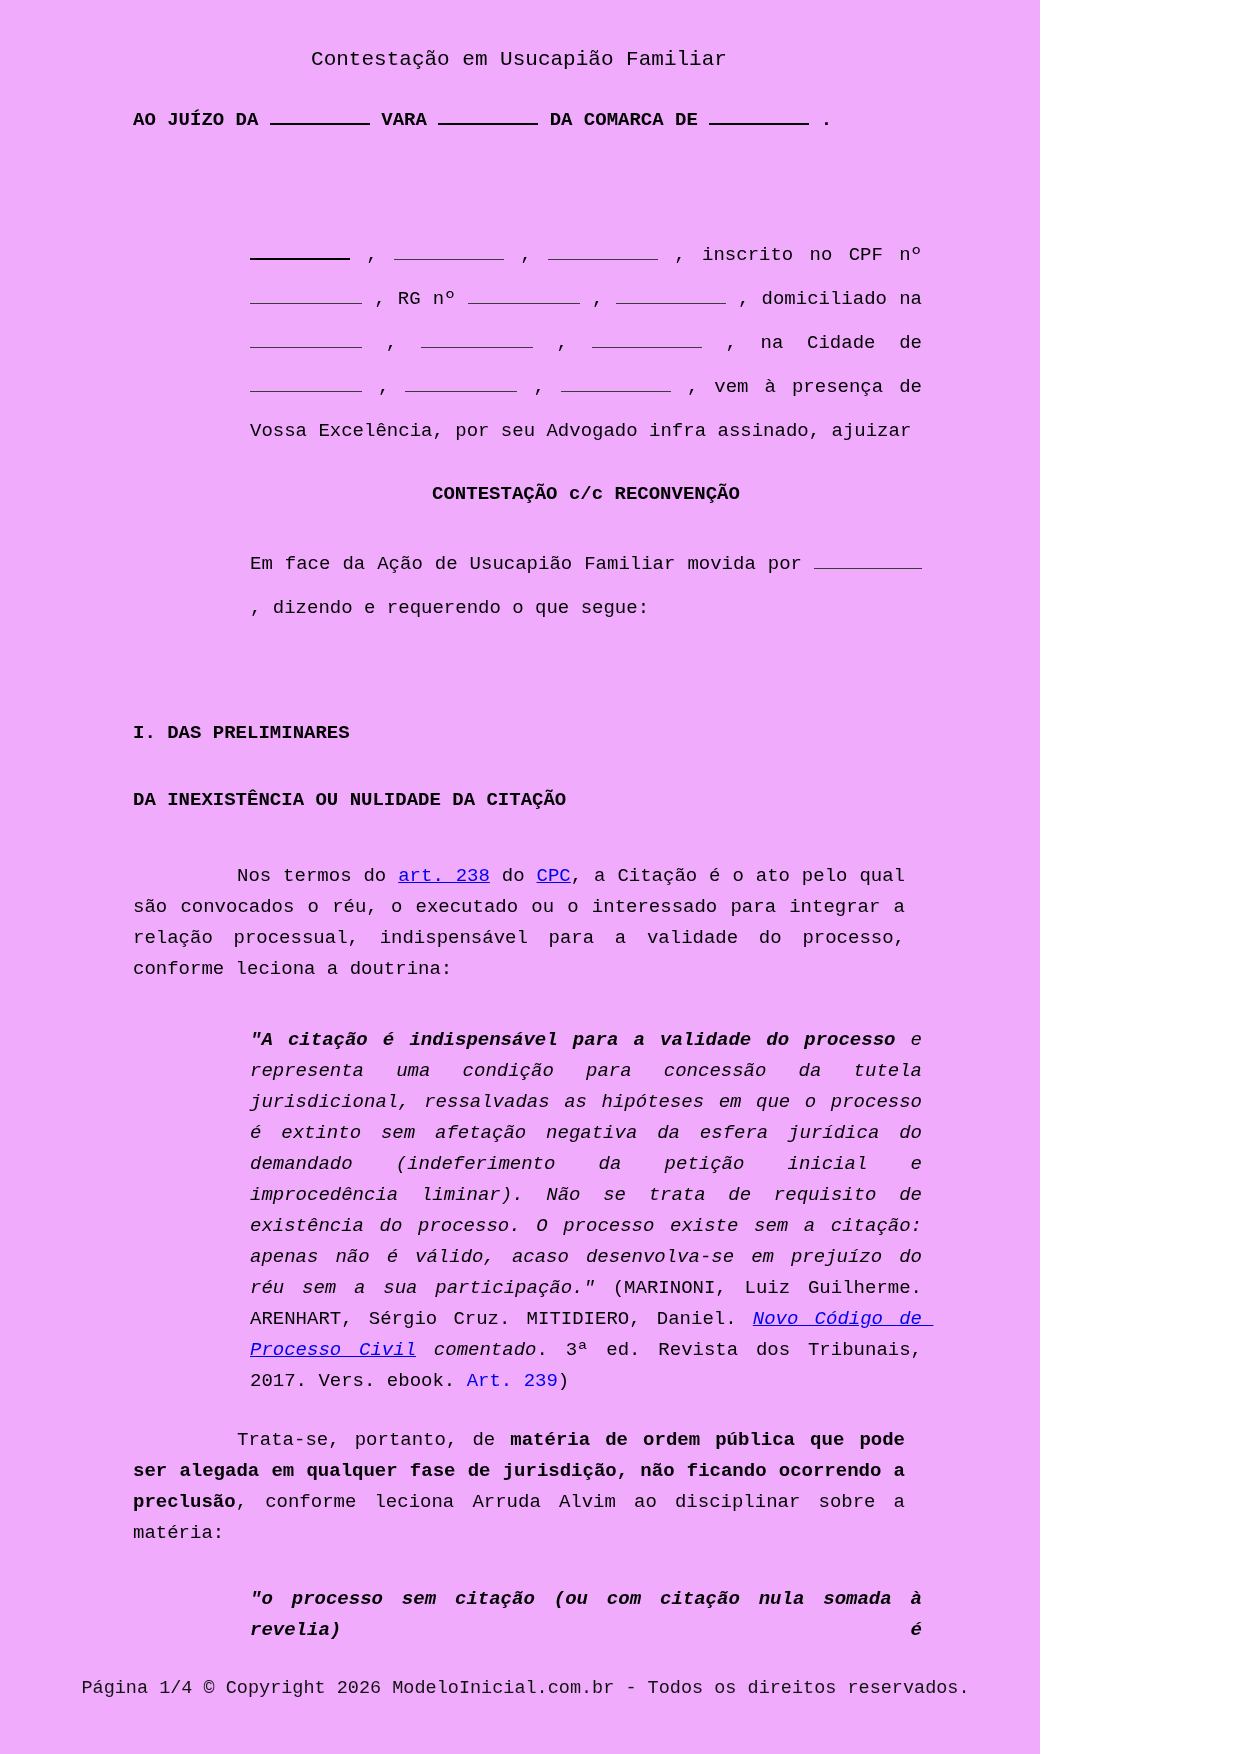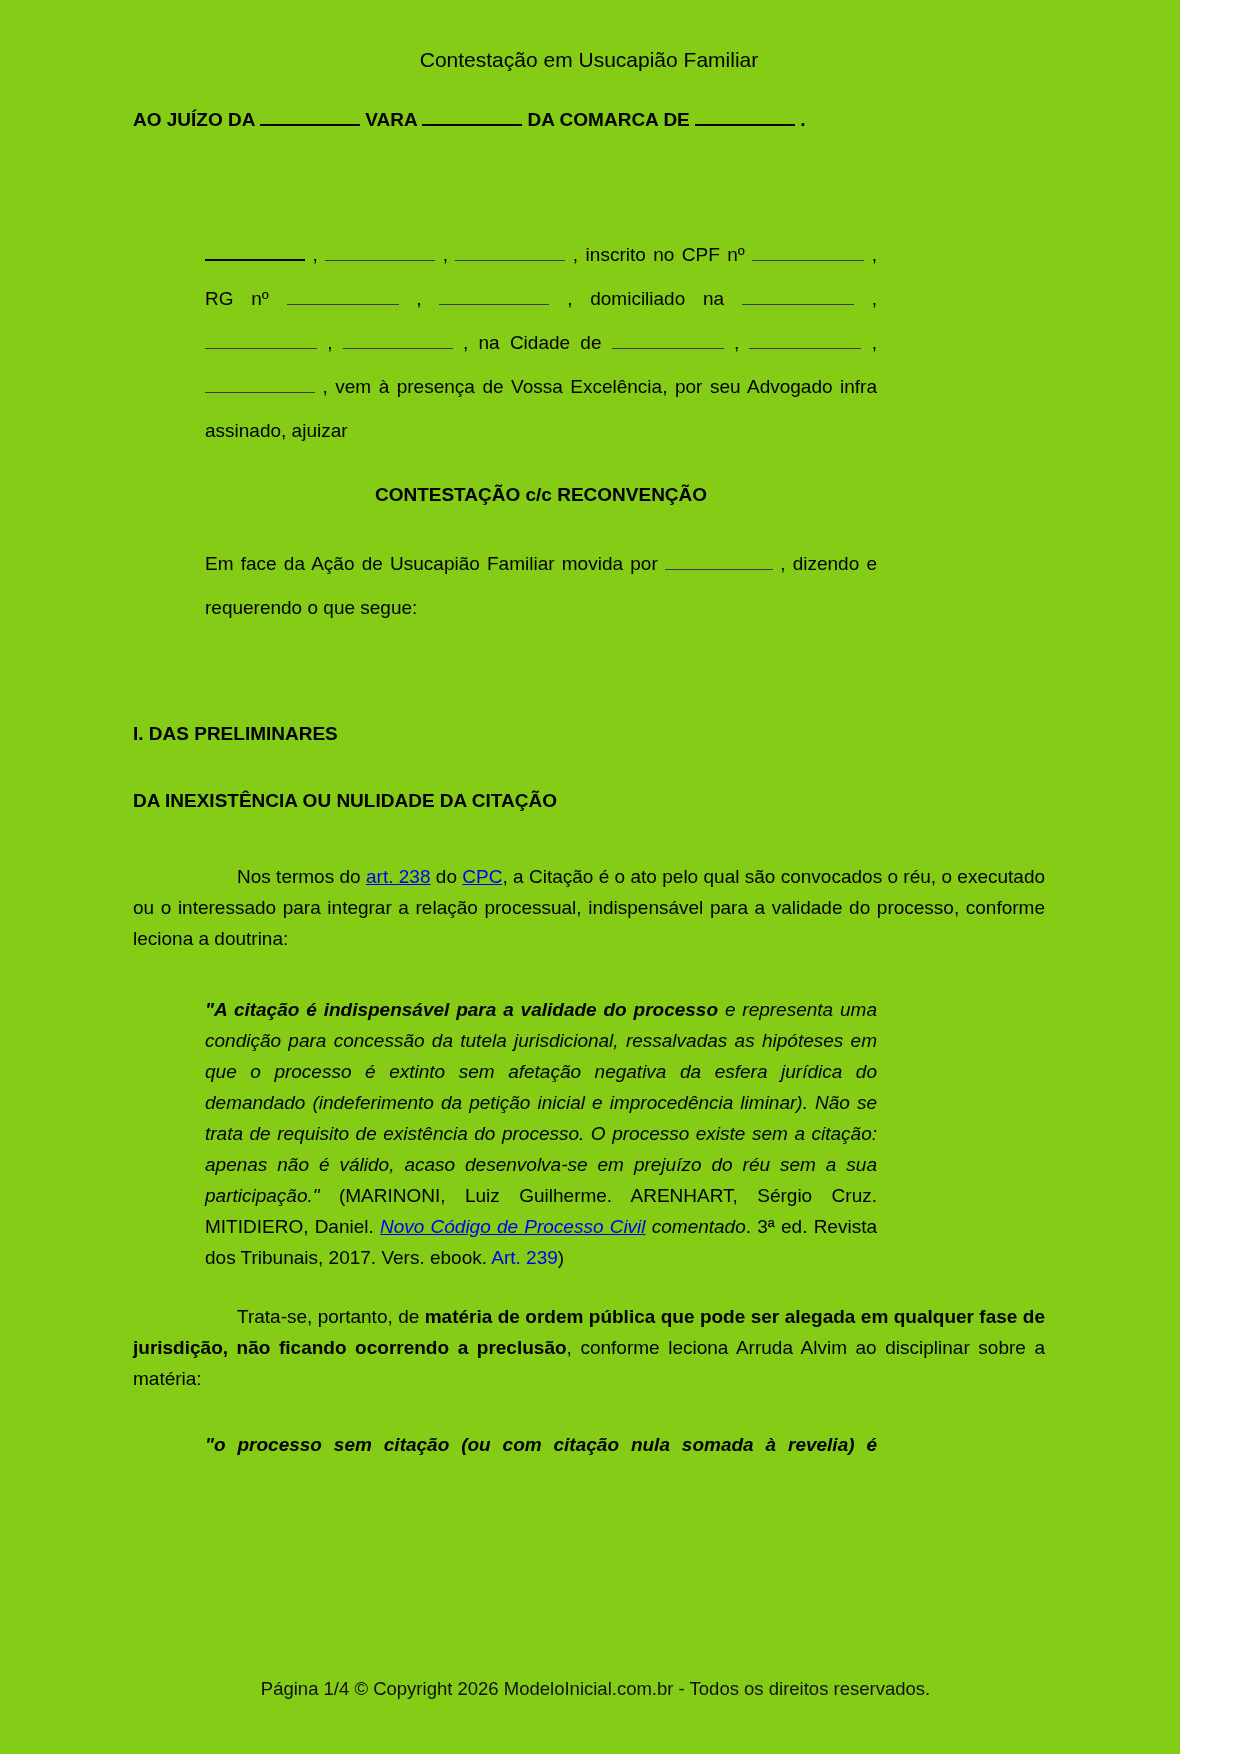--- a/index.html
+++ b/index.html
@@ -1,32 +1,32 @@
 <!DOCTYPE html>
 <html lang="pt-BR"><head>
 <meta charset="utf-8">
 <style>
   html,body{margin:0;padding:0;background:#ffffff;}
   .page{
     position:relative;
-    width:1180px;height:1754px;
-    background:#84cc16;
-    font-family:Liberation Sans, sans-serif;
+    width:1040px;height:1754px;
+    background:#f0abfc;
+    font-family:Liberation Mono, monospace;
     color:#000;
     font-size:19px;
     overflow:hidden;
   }
   .content{padding:45px 135px 0 133px;}
   .title{
     font-size:21px;font-weight:normal;text-align:center;
     margin:0;line-height:30px;
   }
   .court-line{font-weight:bold;margin-top:30px;line-height:30px;}
   .process-line{margin-top:175px;line-height:30px;}
-  .indent{margin-left:72px;width:672px;}
+  .indent{margin-left:117px;width:672px;}
   .qualification{margin-top:98px;line-height:44px;text-align:justify;}
   .heading-center{margin-top:26px;font-weight:bold;text-align:center;line-height:31px;}
   .emface{margin-top:32px;line-height:44px;text-align:justify;}
   .sec-heading{font-weight:bold;line-height:31px;}
   .sec1{margin-top:88px;}
   .sec2{margin-top:36px;}
   .para{line-height:31px;text-align:justify;}
   .nostermos{margin-top:45px;text-indent:104px;}
   .quote{margin-top:40px;line-height:31px;text-align:justify;}
   .tratase{margin-top:28px;text-indent:104px;}

